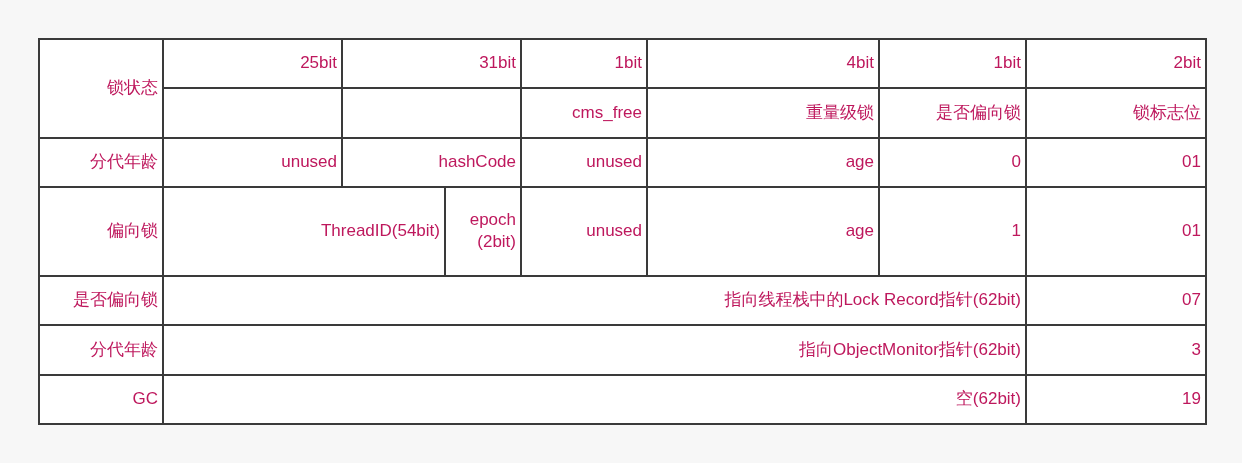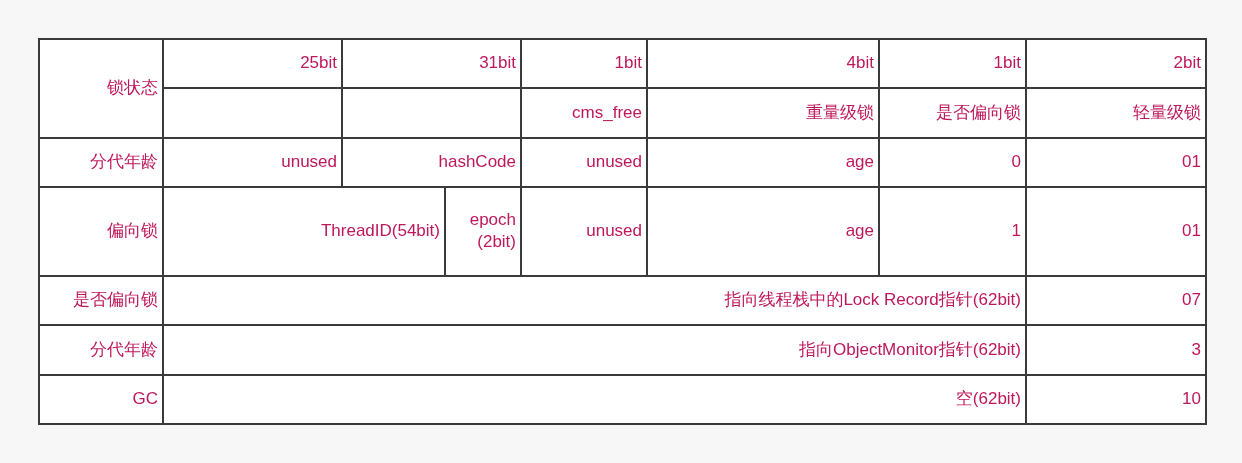--- a/index.html
+++ b/index.html
@@ -87,21 +87,21 @@
         <td>1bit</td>
         <td>2bit</td>
       </tr>
 
       <tr>
         <td colspan="1" class="cell-empty"></td>
         <td colspan="2" class="cell-empty"></td>
         <td>cms_free</td>
         <td>重量级锁</td>
         <td>是否偏向锁</td>
-        <td>轻量级锁</td>
+        <td>锁标志位</td>
       </tr>
 
       <tr>
         <td>分代年龄</td>
         <td colspan="1">unused</td>
         <td colspan="2">hashCode</td>
         <td>unused</td>
         <td>age</td>
         <td>0</td>
         <td>01</td>
@@ -126,19 +126,19 @@
 
       <tr>
         <td>分代年龄</td>
         <td colspan="6" class="wide-text">指向ObjectMonitor指针(62bit)</td>
         <td>3</td>
       </tr>
 
       <tr>
         <td>GC</td>
         <td colspan="6" class="wide-text">空(62bit)</td>
-        <td>10</td>
+        <td>19</td>
       </tr>
 
     </tbody>
   </table>
 
 </div>
 
 </body></html>

